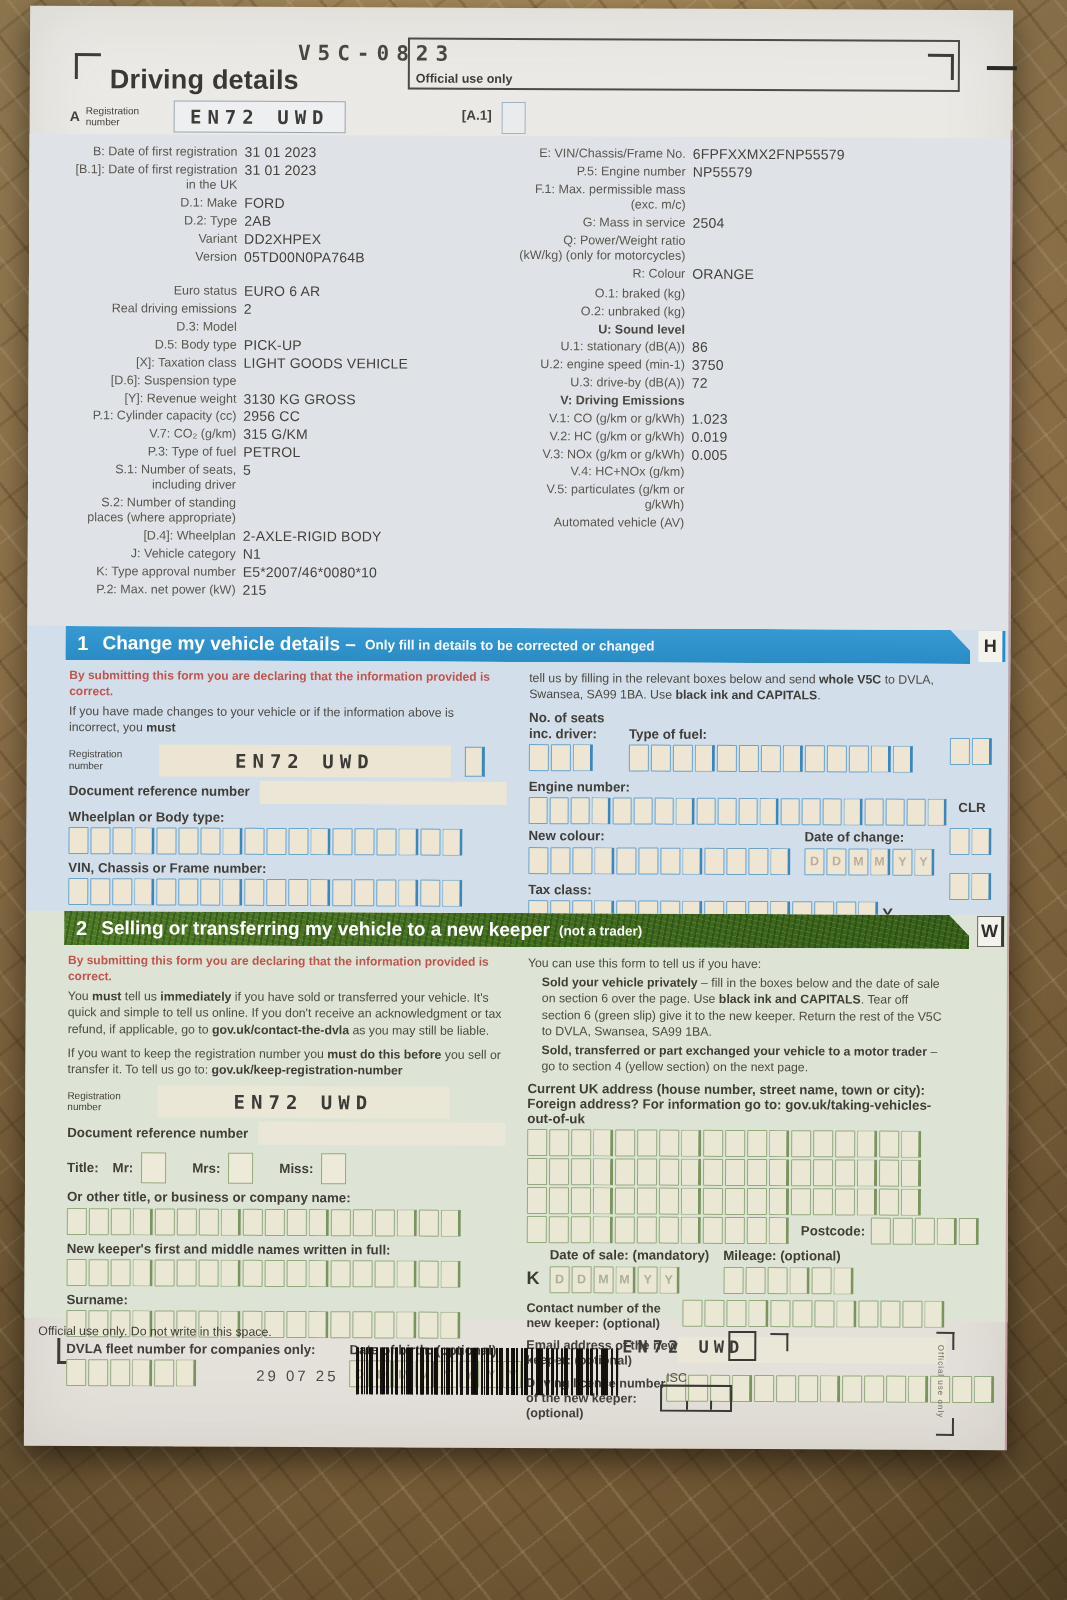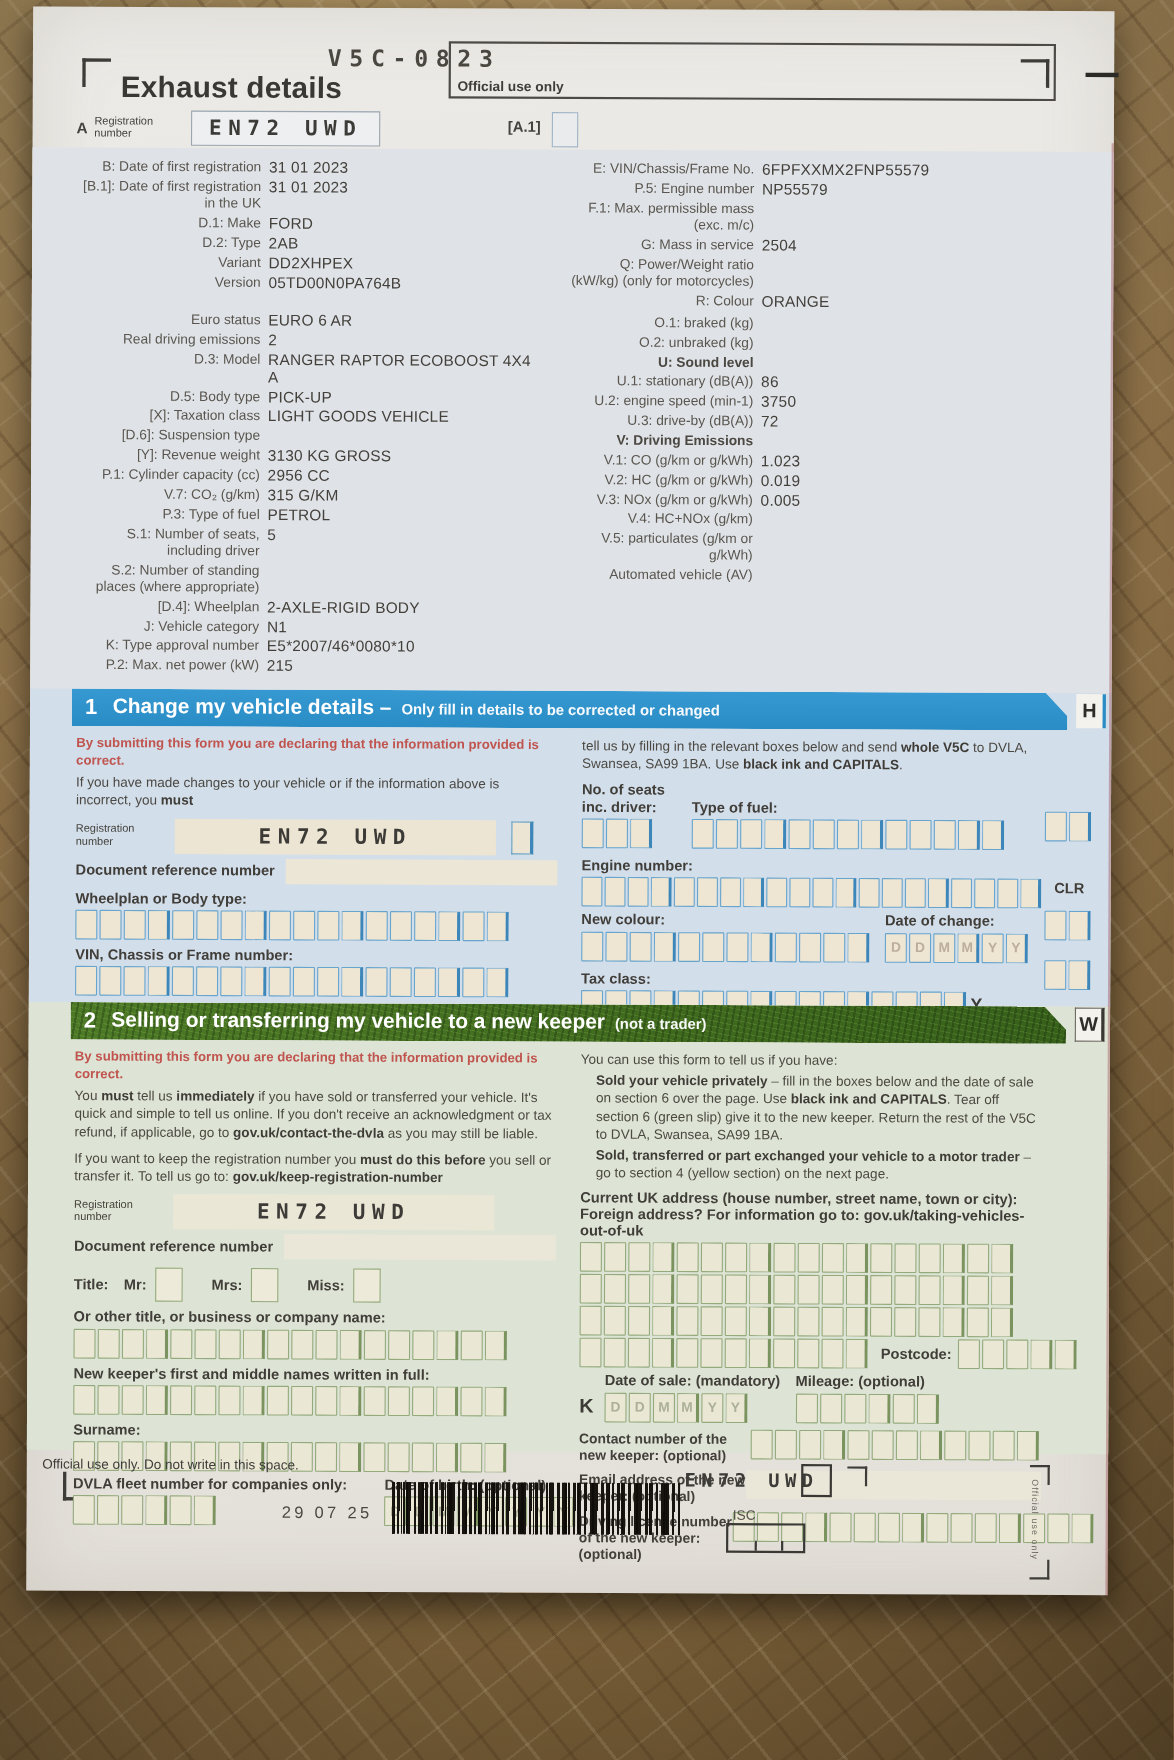--- a/index.html
+++ b/index.html
@@ -132,21 +132,21 @@
 
   <div class="cm tl" style="left:45px;top:47px"></div>
   <div class="cm tr" style="left:898px;top:44px"></div>
   <div class="cm bl" style="left:33px;top:1332px"></div>
   <div class="edge-dash"></div>
 
   <div class="formcode">V5C-0823</div>
   <div class="offbox">
     <span>Official use only</span>
   </div>
-  <div class="vtitle">Exhaust details</div>
+  <div class="vtitle">Driving details</div>
 
   <div class="regrow">
     <span class="regA">A</span>
     <span class="reglabel">Registration number</span>
     <div class="regtopbox">
       <span class="plate">EN72 UWD</span>
     </div>
   </div>
   <div class="a1">[A.1]</div>
   <div class="a1box"></div>
@@ -192,21 +192,20 @@
             <div class="dval">EURO 6 AR</div>
           </div>
 
           <div class="drow">
             <div class="dlbl">Real driving emissions</div>
             <div class="dval">2</div>
           </div>
 
           <div class="drow">
             <div class="dlbl">D.3: Model</div>
-            <div class="dval">RANGER RAPTOR ECOBOOST 4X4 A</div>
           </div>
 
           <div class="drow">
             <div class="dlbl">D.5: Body type</div>
             <div class="dval">PICK-UP</div>
           </div>
 
           <div class="drow">
             <div class="dlbl">[X]: Taxation class</div>
             <div class="dval">LIGHT GOODS VEHICLE</div>

